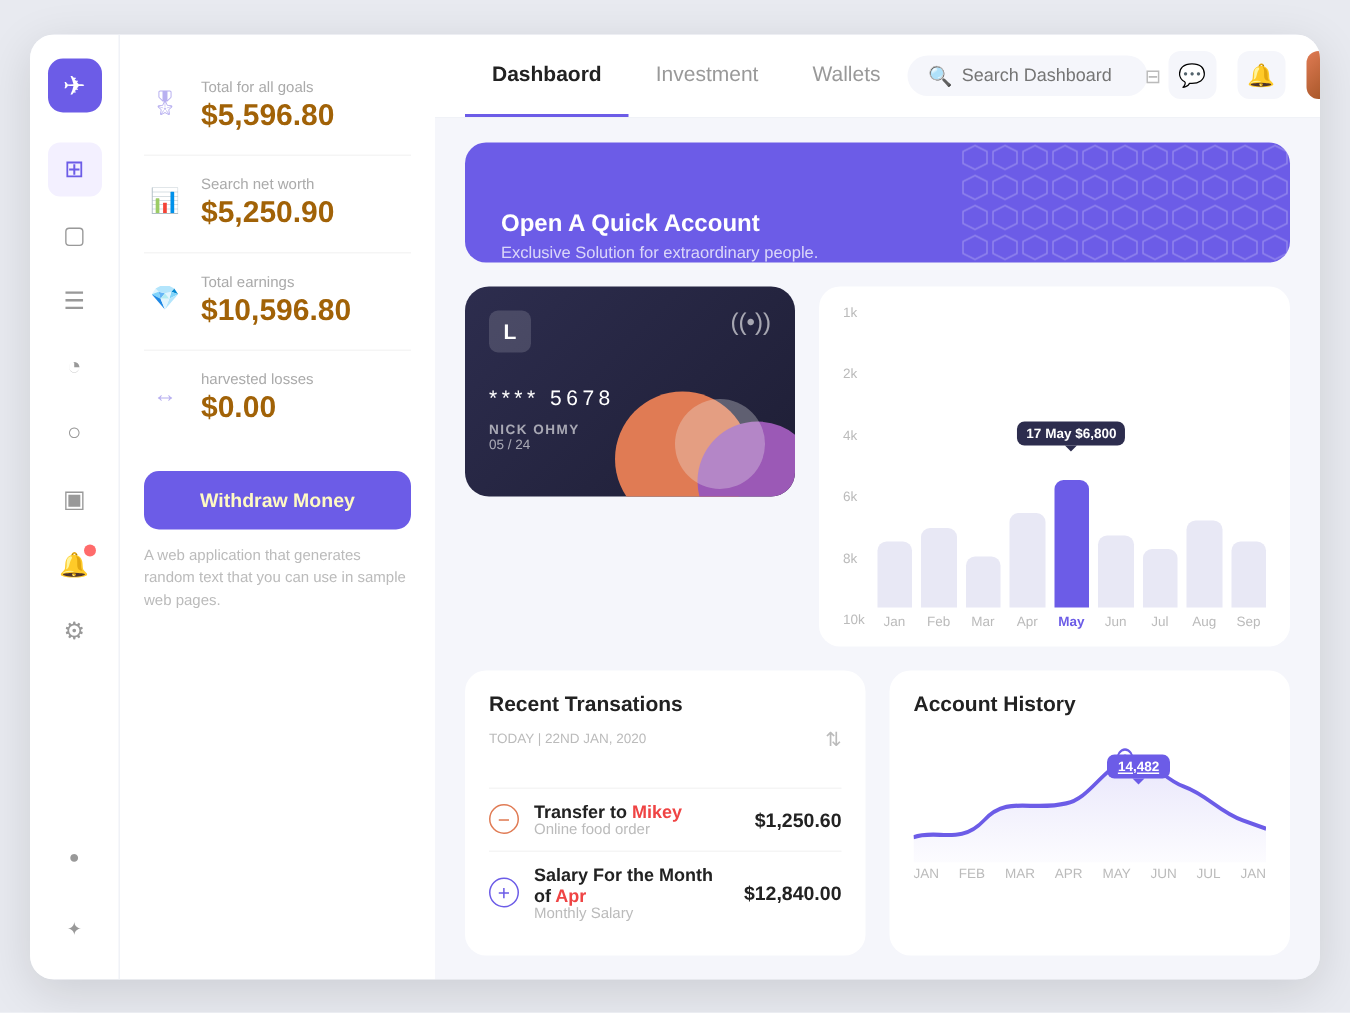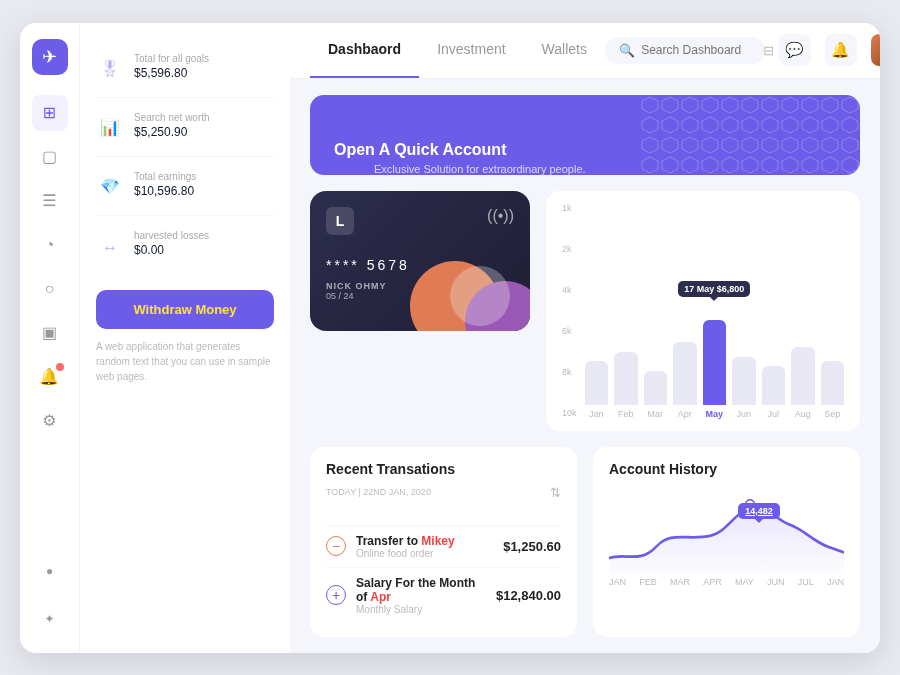--- a/index.html
+++ b/index.html
@@ -107,28 +107,28 @@
       font-size: 16px;
       margin-top: 2px;
     }
     .stat-text {}
     .stat-label {
       font-size: 10px;
       color: #aaa;
       margin-bottom: 2px;
     }
     .stat-value {
-      font-size: 12px;
-      font-weight: 400;
-      color: #0f172a;
+      font-size: 20px;
+      font-weight: 700;
+      color: #a16207;
     }
     .withdraw-btn {
       margin-top: 16px;
       background: #6c5ce7;
-      color: #fde047;
+      color: #fef9c3;
       border: none;
       border-radius: 10px;
       padding: 12px 0;
       width: 100%;
       font-size: 13px;
       font-weight: 600;
       cursor: pointer;
     }
     .panel-description {
       font-size: 10px;
@@ -240,21 +240,21 @@
       position: relative;
       overflow: hidden;
     }
     .banner-text {}
     .banner-title {
       font-size: 16px;
       font-weight: 700;
       color: #fff;
       margin-bottom: 4px;
     }
-    .banner-subtitle { font-size: 11px; color: rgba(255,255,255,0.75); margin-left: 40px; }
+    .banner-subtitle { font-size: 11px; color: rgba(255,255,255,0.75); }
     .banner-pattern {
       position: absolute;
       right: 0;
       top: 0;
       width: 220px;
       height: 80px;
       opacity: 0.25;
     }
 
     

